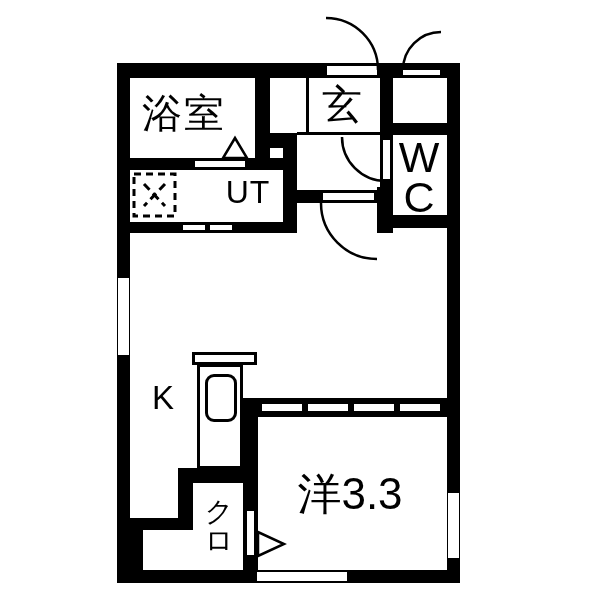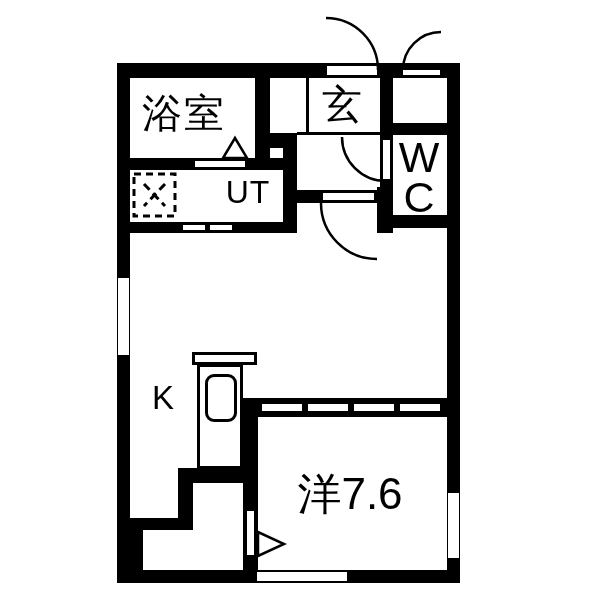--- a/index.html
+++ b/index.html
@@ -90,15 +90,16 @@
     </g>
   </svg>
 
   <div class="lbl lbl-bath">浴室</div>
   <div class="lbl lbl-ut">UT</div>
   <div class="lbl lbl-genkan">玄</div>
   <div class="lbl lbl-wc">WC</div>
   <div class="lbl lbl-k">
       <span>K</span>
     </div>
-  <div class="lbl lbl-yo"><span>洋</span><span>7.6</span></div>
+  <div class="lbl lbl-yo"><span>洋</span><span>3.3</span></div>
+  <div class="lbl lbl-closet">クロ</div>
 
 </div>
 
 </body></html>

